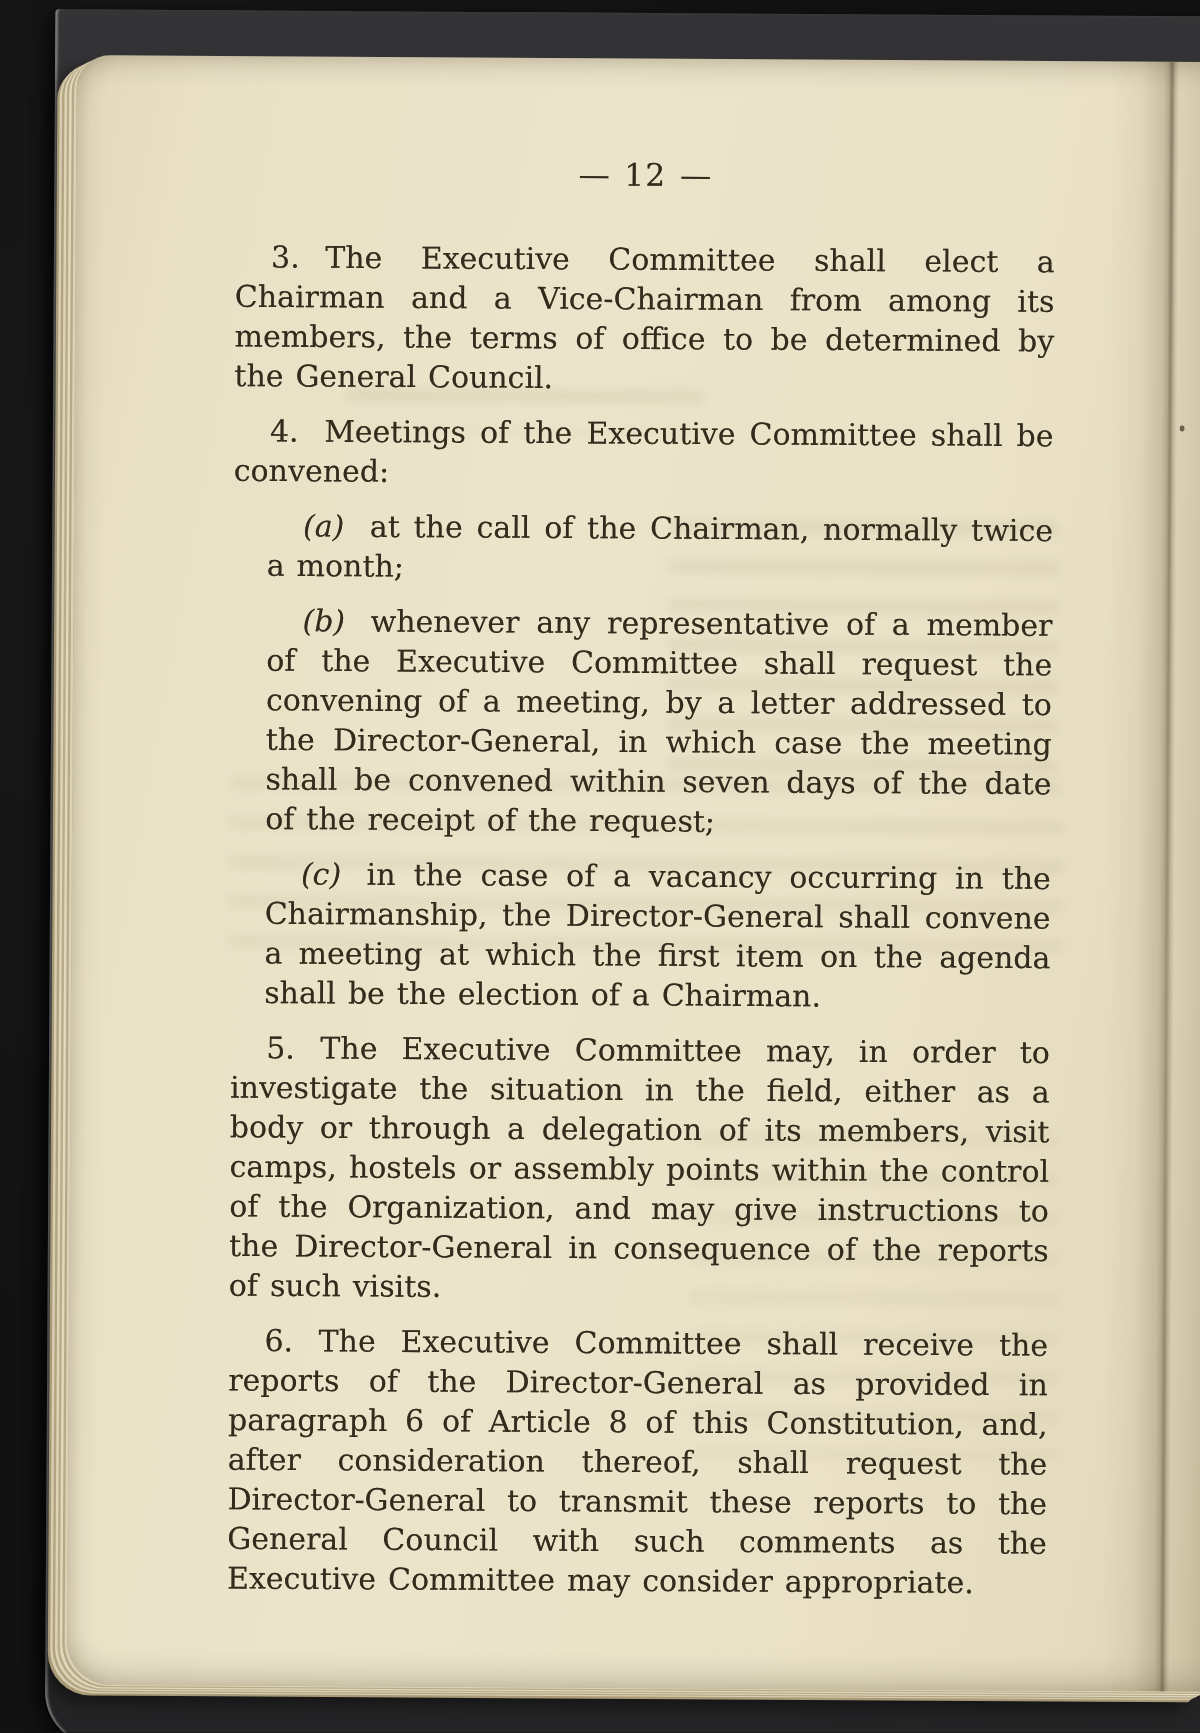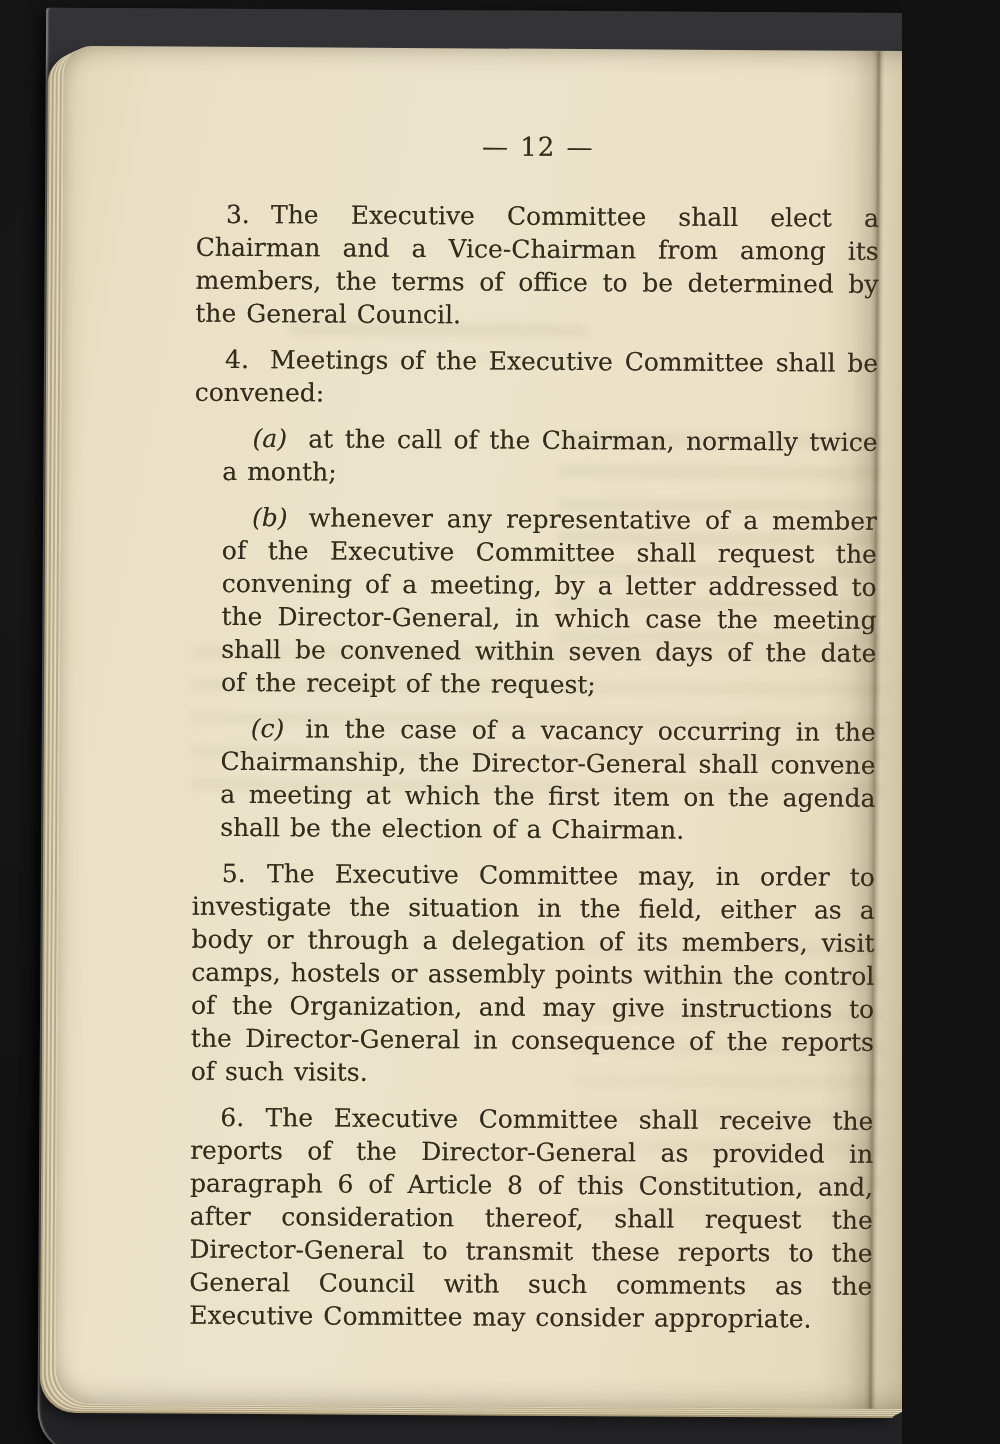--- a/index.html
+++ b/index.html
@@ -5,21 +5,21 @@
 <style>
   html, body {
     margin: 0; padding: 0;
     width: 1000px; height: 1444px;
     overflow: hidden;
     background: var(--background, #121212);
     font-family: "DejaVu Serif", "Liberation Serif", serif;
   }
   .scene {
     position: relative;
-    width: 902px; height: 1444px;
+    width: 1000px; height: 1444px;
     background:
       radial-gradient(circle at 18% 30%, rgba(255,255,255,0.03), rgba(0,0,0,0) 55%),
       var(--background, #121212);
     overflow: hidden;
   }
   .book {
     position: absolute; inset: 0;
     transform: rotate(0.35deg);
     transform-origin: 80px 40px;
   }

